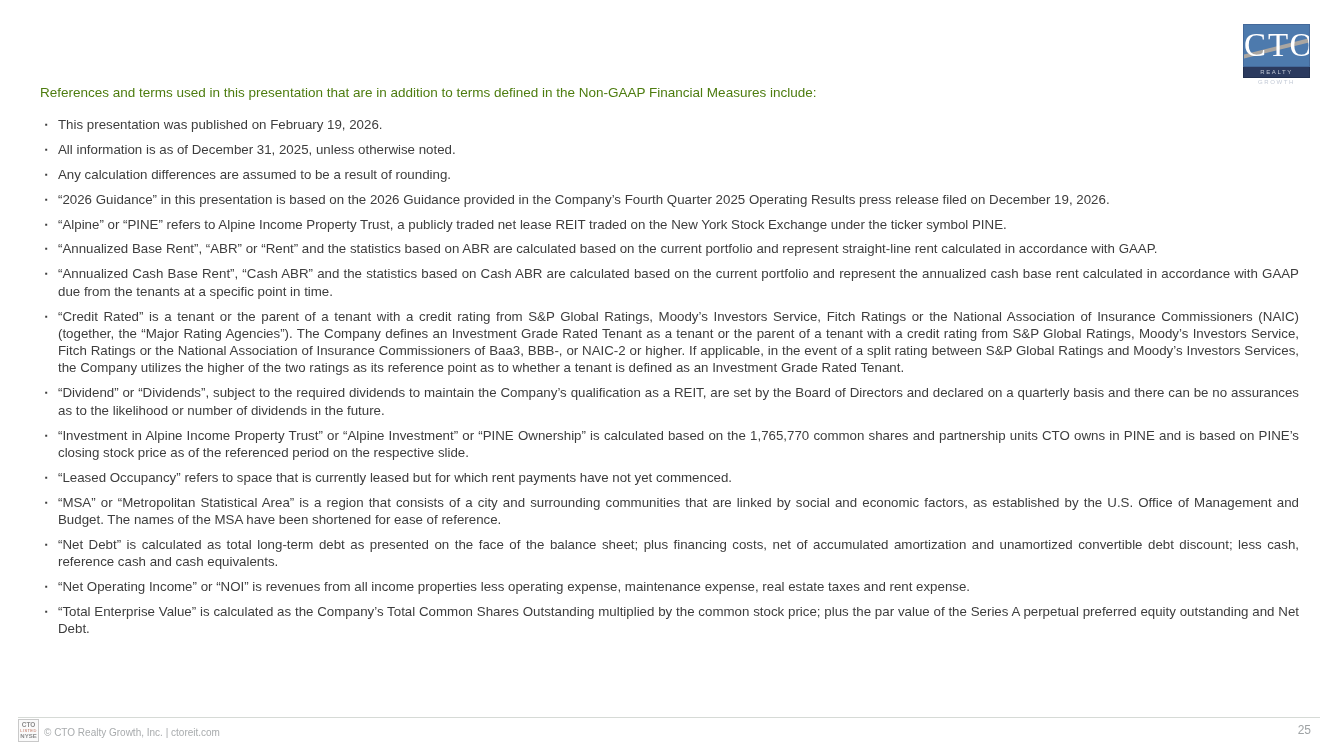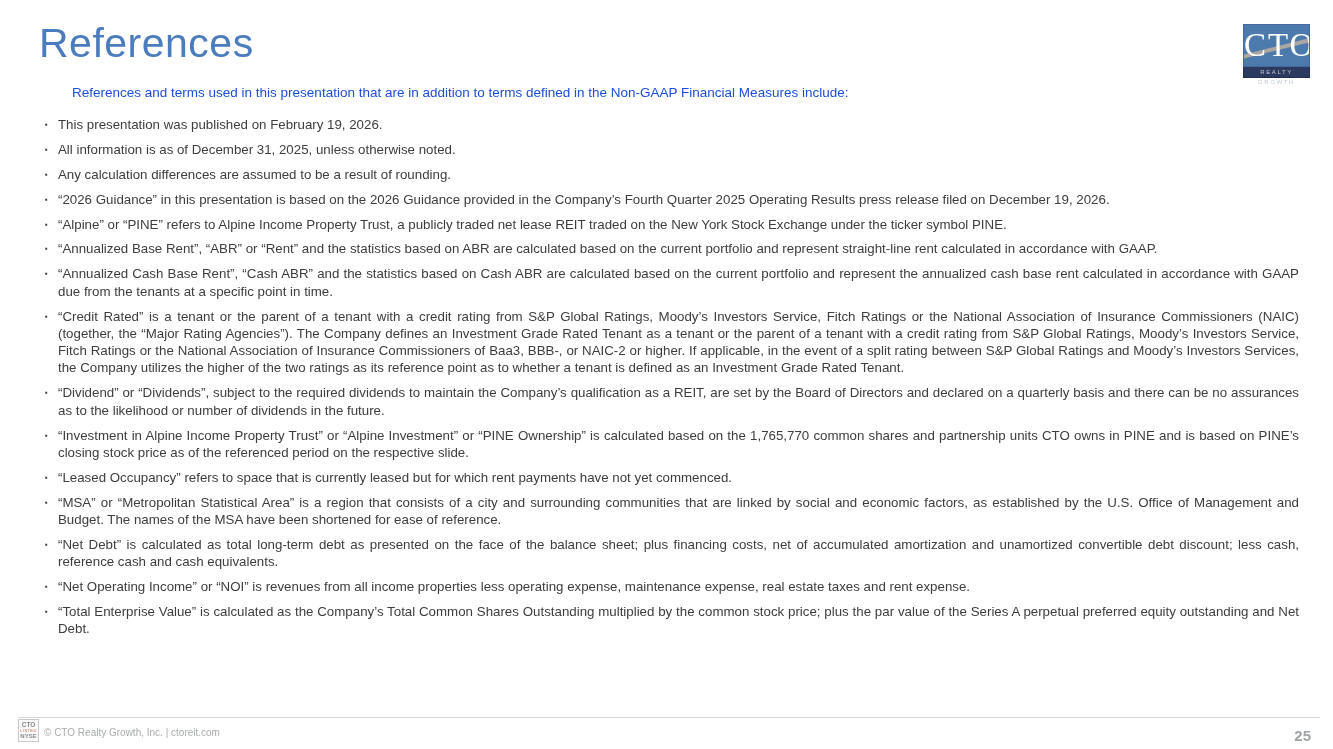--- a/index.html
+++ b/index.html
@@ -8,21 +8,21 @@
     position:relative; width:1333px; height:749px; background:#ffffff;
     font-family:"Liberation Sans", sans-serif; overflow:hidden; margin:0 auto;
     color:#3f3f3f;
   }
   .title {
     position:absolute; left:39px; top:20px;
     font-size:41px; font-weight:400; letter-spacing:0.5px; color:#4b7cbe;
   }
   .intro {
     position:absolute; left:40px; top:85px;
-    font-size:13.5px; color:#1d4ed8;margin-left:32px;
+    font-size:13.5px; color:#4d7c0f;
   }
   .bullets {
     position:absolute; left:45px; top:116px; width:1254px;
     list-style:none;
   }
   .bullets li {
     display:flex; align-items:flex-start;
     font-size:13.3px; line-height:17.3px; color:#3d3d3d;
     margin-bottom:7.6px;
   }
@@ -63,30 +63,29 @@
     display:flex; flex-direction:column; justify-content:center; align-items:center;
   }
   .nyse-box .l1 { font-size:6.5px; font-weight:bold; color:#8a8a8a; line-height:7px; }
   .nyse-box .l2 { font-size:4px; color:#bb6a55; line-height:5px; letter-spacing:0.4px; }
   .nyse-box .l3 { font-size:6px; font-weight:bold; color:#8a8a8a; line-height:7px; }
   .footer-text {
     position:absolute; left:44px; bottom:11px;
     font-size:10px; color:#a8abad;
   }
   .page-number {
-    position:absolute; right:22px; bottom:5px;
-    font-size:15px; color:#9fa3a5;font-weight:bold;
+    position:absolute; right:22px; bottom:12px;
+    font-size:12px; color:#9fa3a5;
   }
 </style>
 </head>
 <body>
 
 <div class="slide">
 
-  <div class="title">References</div>
 
   <div class="logo">
     <div class="logo-square">
       <div class="logo-stripe"></div>
       <div class="logo-cto">CTO</div>
     </div>
     <div class="logo-band">REALTY GROWTH</div>
   </div>
 
   <div class="intro">References and terms used in this presentation that are in addition to terms defined in the Non-GAAP Financial Measures include:</div>

